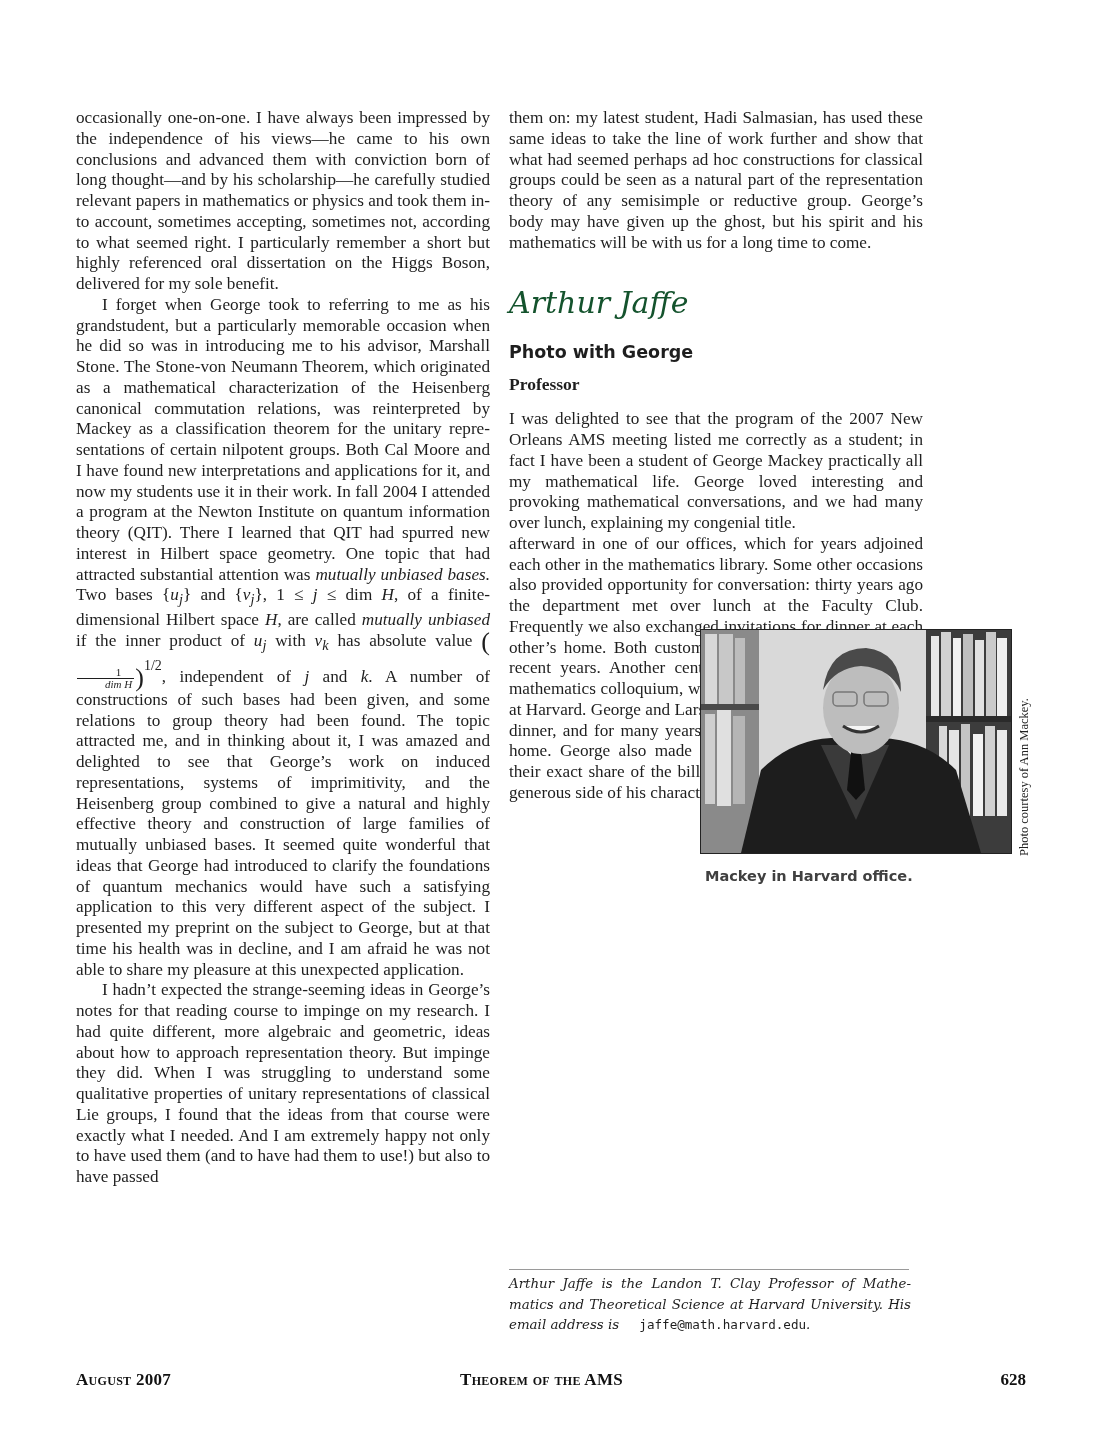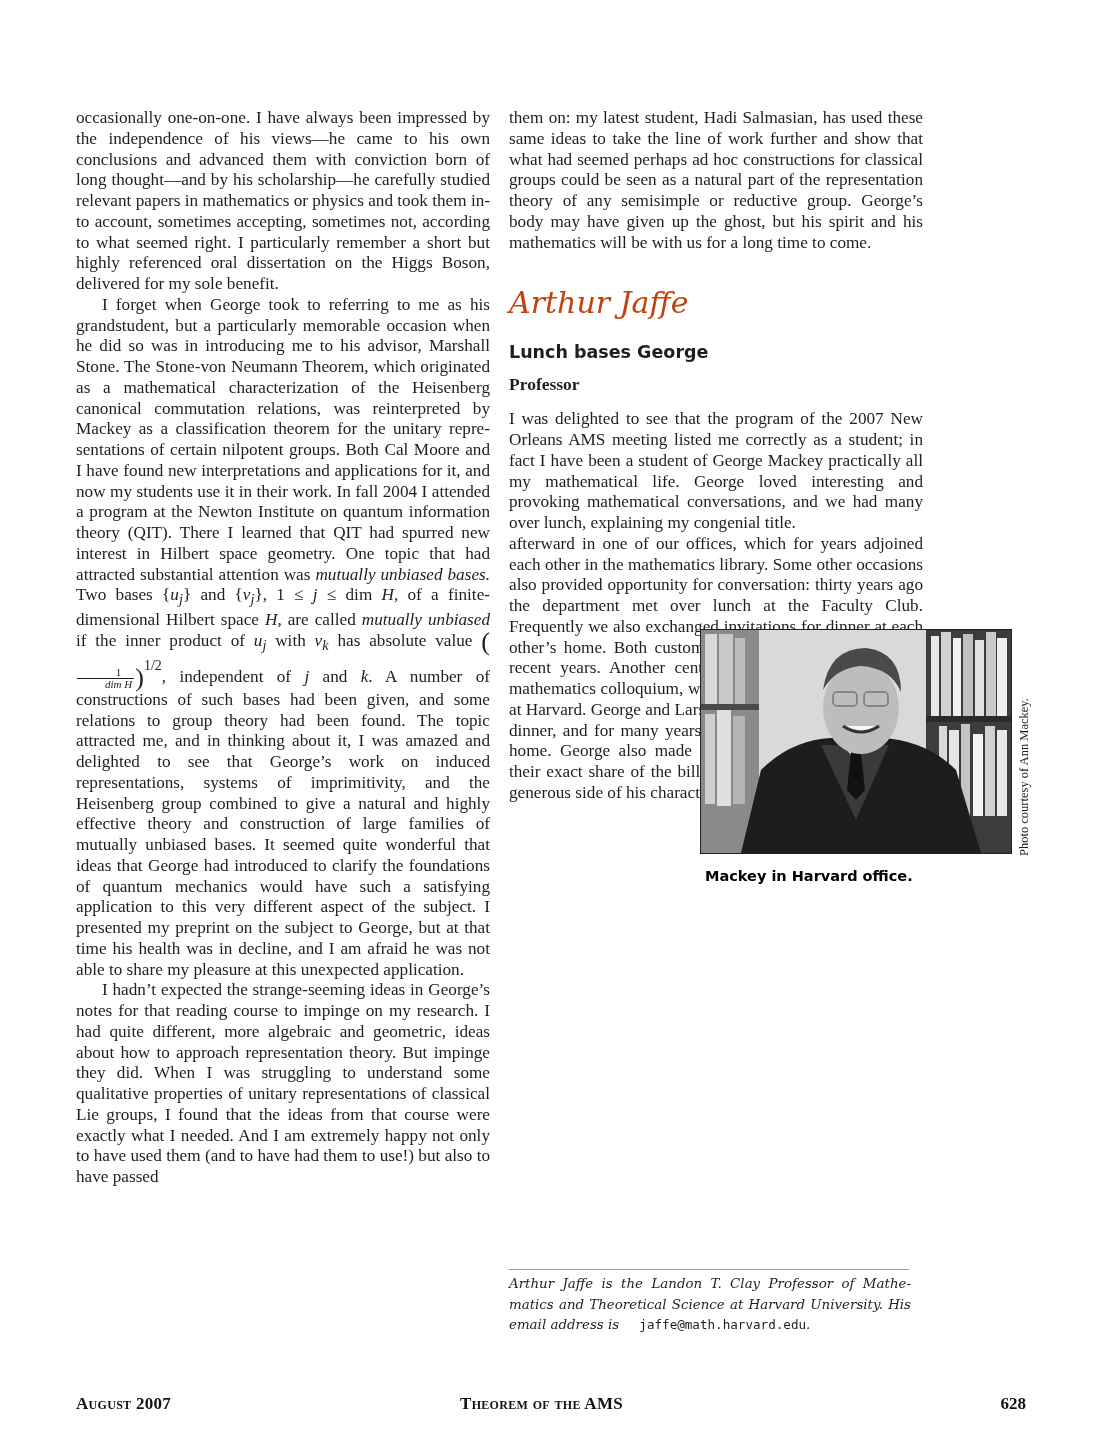--- a/index.html
+++ b/index.html
@@ -15,21 +15,21 @@
   }
   .col-left { left: 76px; }
   .col-right { left: 509px; }
   .col p { margin: 0; }
   .col p.indent { text-indent: 26px; }
   em { font-style: italic; font-family: Liberation Serif, serif; }
   .math { font-style: italic; }
   .author-name {
     font-family: "DejaVu Serif", "Liberation Serif", serif;
     font-style: italic; font-size: 30px; line-height: 36px;
-    margin: 32px 0 20px 0; color: #c2410c; font-weight: normal;
+    margin: 32px 0 20px 0; color: #14532d; font-weight: normal;
   }
   .section-title {
     font-family: "DejaVu Sans", "Liberation Sans", sans-serif;
     font-weight: bold; font-size: 17.5px; line-height: 22px; margin: 0 0 10px 0;
   }
   .sub-title {
     font-family: "Liberation Serif", serif; font-weight: bold;
     font-size: 17.5px; line-height: 22px; margin: 0 0 14px 0;
   }
   .frac { display: inline-block; vertical-align: middle; text-align: center; font-size: 11px; line-height: 11px; margin: 0 1px; }
@@ -46,52 +46,52 @@
   .figure svg { display: block; }
   .fig-credit {
     position: absolute; left: 1017px; top: 672px; width: 20px; height: 184px;
     writing-mode: vertical-rl; transform: rotate(180deg);
     font-family: "Liberation Serif", serif; font-size: 12.5px; color: #222;
     white-space: nowrap; text-align: left;
   }
   .fig-caption {
     position: absolute; left: 705px; top: 868px;
     font-family: "DejaVu Sans", "Liberation Sans", sans-serif; font-weight: bold;
-    font-size: 14.5px; color: #000000;
+    font-size: 14.5px; color: #404040;
   }
   .bio-rule {
     position: absolute; left: 509px; top: 1269px; width: 400px; height: 1px; background: #9a9a9a;
   }
   .bio {
     position: absolute; left: 509px; top: 1274px; width: 402px;
     font-family: "DejaVu Serif", serif; font-style: italic;
     font-size: 13.4px; line-height: 20.5px; text-align: justify; color: #1e1e1e;
   }
   .bio .mono { font-family: "DejaVu Sans Mono", "Liberation Mono", monospace; font-style: normal; font-size: 12.6px; margin-left: 16px; }
   .footer {
     position: absolute; top: 1370px; left: 76px; width: 950px; height: 24px;
-    font-family: "Liberation Serif", serif; font-size: 17px; color: #111; margin-top: 24px;
+    font-family: "Liberation Serif", serif; font-size: 17px; color: #111;
   }
   .footer .f-left { position: absolute; left: 0; font-variant: small-caps; font-weight: bold; letter-spacing: 0.3px; }
   .footer .f-center { position: absolute; left: 384px; font-variant: small-caps; font-weight: bold; letter-spacing: 0.3px; }
   .footer .f-right { position: absolute; right: 0; font-weight: bold; }
 </style>
 </head>
 <body>
 
 <div class="col col-left">
   <p>occasionally one-on-one. I have always been im­pressed by the independence of his views—he came to his own conclusions and advanced them with conviction born of long thought—and by his scholarship—he carefully studied relevant papers in mathematics or physics and took them in­to account, sometimes accepting, sometimes not, according to what seemed right. I particularly remember a short but highly referenced oral dis­sertation on the Higgs Boson, delivered for my sole benefit.</p>
   <p class="indent"><span>I forget when George took to referring to me as his grandstudent, but a particularly memorable oc­casion when he did so was in introducing me to his advisor, Marshall Stone. The Stone-von Neumann Theorem, which originated as a mathematical characterization of the Heisenberg canonical com­mutation relations, was reinterpreted by Mackey as a classification theorem for the unitary repre­sentations of certain nilpotent groups. Both Cal Moore and I have found new interpretations and applications for it, and now my students use it in their work. In fall 2004 I attended a program at the Newton Institute on quantum informa­tion theory (QIT). There I learned that QIT had spurred new interest in Hilbert space geometry. One topic that had attracted substantial atten­tion was </span><em>mutually unbiased bases.</em><span> Two bases {</span><span class="math"><span>u</span><sub>j</sub></span><span>} and {</span><span class="math"><span>v</span><sub>j</sub></span><span>}, 1 ≤ </span><span class="math">j</span><span> ≤ dim </span><span class="math">H</span><span>, of a finite-dimensional Hilbert space </span><span class="math">H</span><span>, are called </span><em>mutually unbiased</em><span> if the inner product of </span><span class="math"><span>u</span><sub>j</sub></span><span> with </span><span class="math"><span>v</span><sub>k</sub></span><span> has absolute val­ue </span><span><span class="paren">(</span><span class="frac"><span class="num">1</span><span class="den math">dim H</span></span><span class="paren">)</span><span class="sup-half">1/2</span></span><span>, independent of </span><span class="math">j</span><span> and </span><span class="math">k</span><span>. A number of constructions of such bases had been given, and some relations to group theory had been found. The topic attracted me, and in thinking about it, I was amazed and delighted to see that George’s work on induced representations, systems of im­primitivity, and the Heisenberg group combined to give a natural and highly effective theory and construction of large families of mutually unbi­ased bases. It seemed quite wonderful that ideas that George had introduced to clarify the founda­tions of quantum mechanics would have such a satisfying application to this very different aspect of the subject. I presented my preprint on the sub­ject to George, but at that time his health was in decline, and I am afraid he was not able to share my pleasure at this unexpected application.</span></p>
   <p class="indent">I hadn’t expected the strange-seeming ideas in George’s notes for that reading course to im­pinge on my research. I had quite different, more algebraic and geometric, ideas about how to ap­proach representation theory. But impinge they did. When I was struggling to understand some qualitative properties of unitary representations of classical Lie groups, I found that the ideas from that course were exactly what I needed. And I am extremely happy not only to have used them (and to have had them to use!) but also to have passed</p>
 </div>
 
 <div class="col col-right">
   <p>them on: my latest student, Hadi Salmasian, has used these same ideas to take the line of work further and show that what had seemed perhaps ad hoc constructions for classical groups could be seen as a natural part of the representation theory of any semisimple or reductive group. George’s body may have given up the ghost, but his spirit and his mathematics will be with us for a long time to come.</p>
   <h1 class="author-name">Arthur Jaffe</h1>
-  <h2 class="section-title">Lunch bases George</h2>
+  <h2 class="section-title">Photo with George</h2>
   <h3 class="sub-title">Professor</h3>
   <p>I was delighted to see that the program of the 2007 New Orleans AMS meeting listed me cor­rectly as a student; in fact I have been a student of George Mackey practically all my mathemati­cal life. George loved interesting and provoking mathematical conversations, and we had many over lunch, explaining my congenial title.</p>
   <div class="wrap-block">
     <p>afterward in one of our offices, which for years adjoined each other in the mathematics library. Some other occasions also provided opportunity for conversation: thirty years ago the department met over lunch at the Faculty Club. Frequent­ly we also exchanged invitations for dinner at each other’s home. Both customs had declined significantly in recent years. Another central fix­ture revolved about the mathematics colloquium, which for years George organized at Harvard. George and Lars Alfhors invariably attended the dinner, and for many years a party followed in someone’s home. George also made sure that each participant paid their exact share of the bill, a role that could not mask the generous side of his character.</p>
   </div>
 </div>
 
 <div class="figure">
   <svg width="310" height="223" viewBox="0 0 310 223">
     <rect width="310" height="223" fill="#5a5a5a"></rect>

